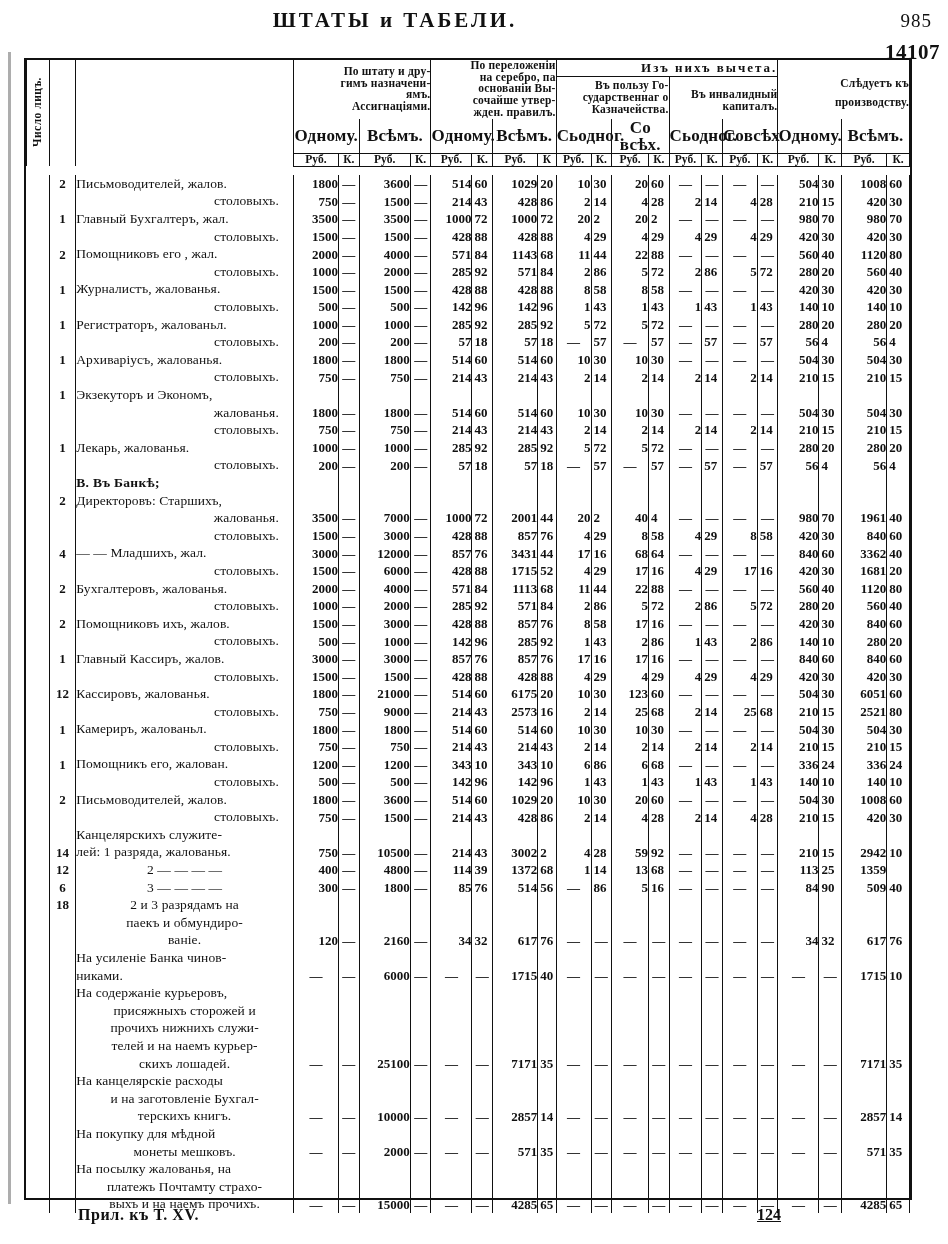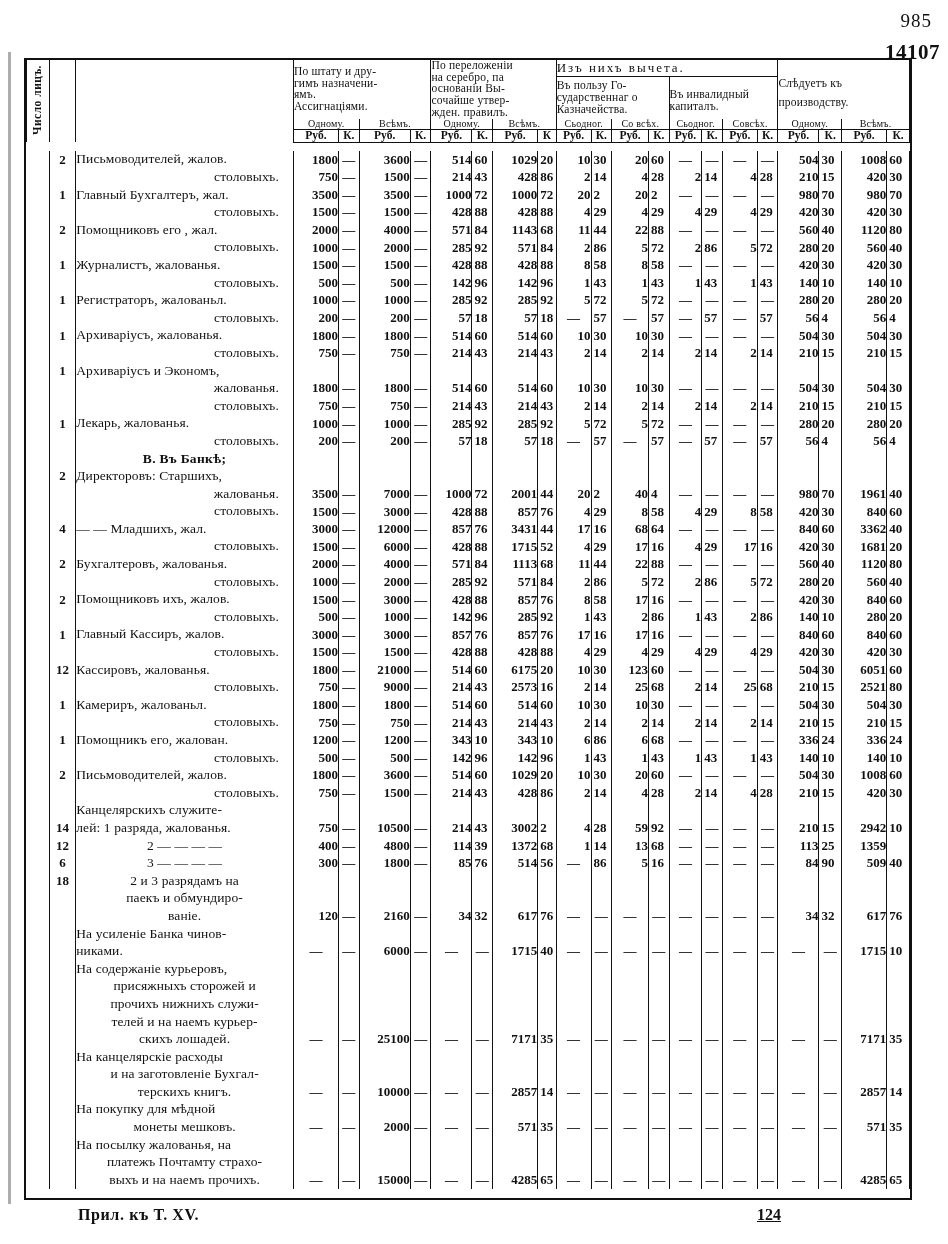--- a/index.html
+++ b/index.html
@@ -47,26 +47,26 @@
     border-left:1px solid #111;
     border-right:1px solid #111;
     padding:0;
     vertical-align:middle;
     line-height:1.02;
   }
   .hr-row th{border-bottom:1px solid #111;border-top:1px solid #111;}
 
   
   .grp{
-    text-align:left;font-weight:normal;font-size:11.5px;
+    text-align:right;font-weight:bold;font-size:11.5px;
     padding:3px 2px;line-height:1.18;letter-spacing:0.2px;
   }
   .grp.big{font-size:13px;letter-spacing:2px;}
   .sub{
-    font-weight:normal;font-size:10px;
+    font-weight:bold;font-size:17px;
     padding:2px 0;letter-spacing:0.2px;
   }
   .rk{
     text-align:center;font-weight:bold;font-size:11.5px;
     padding:2px 0;
   }
   .vert{
     width:22px;
     text-align:center;
     position:relative;
@@ -92,21 +92,21 @@
   }
   td.lbl.ind{padding-left:0;text-align:right;padding-right:14px;}
   td.lbl.ind2{padding-left:0;text-align:center;}
   td.num{
     text-align:right;font-weight:bold;font-size:13px;
     padding-right:3px;white-space:nowrap;
   }
   td.num.dash{text-align:center;padding-right:0;}
   td.num.k{text-align:left;padding-left:2px;padding-right:0;}
   td.sect{
-    font-size:13.5px;font-weight:bold;text-align:center;
+    font-size:13.5px;font-weight:bold;text-align:left;
     letter-spacing:0.3px;
   }
 
   
   .foot-left{
     position:absolute;left:78px;top:1206px;
     font-size:16px;font-weight:bold;letter-spacing:0.6px;
   }
   .foot-right{
     position:absolute;left:757px;top:1206px;
@@ -118,20 +118,21 @@
     background:#6a6a6a;opacity:.55;
   }
 </style>
 </head>
 <body>
 
 <div class="page">
 
   <div class="edge"></div>
 
+  <div class="doc-title">ШТАТЫ и ТАБЕЛИ.</div>
   <div class="page-num">985</div>
   <div class="stamp-num">14107</div>
 
   <div class="tbl-wrap">
     <table class="main">
       <colgroup>
         <col style="width:22px">
           <col style="width:26px">
           <col style="width:212px">
         <col style="width:44px">
@@ -536,21 +537,21 @@
             <td class="num">2</td>
             <td class="num k">14</td>
             <td class="num">210</td>
             <td class="num k">15</td>
             <td class="num">210</td>
             <td class="num k">15</td>
           </tr>
           <tr class="d">
             <td style="border-left: none;"></td>
             <td class="cnt">1</td>
-            <td class="lbl">Архиваріусъ   и   Экономъ,</td>
+            <td class="lbl">Экзекуторъ   и   Экономъ,</td>
             <td class="num"></td>
             <td class="num k"></td>
             <td class="num"></td>
             <td class="num k"></td>
             <td class="num"></td>
             <td class="num k"></td>
             <td class="num"></td>
             <td class="num k"></td>
             <td class="num"></td>
             <td class="num k"></td>

